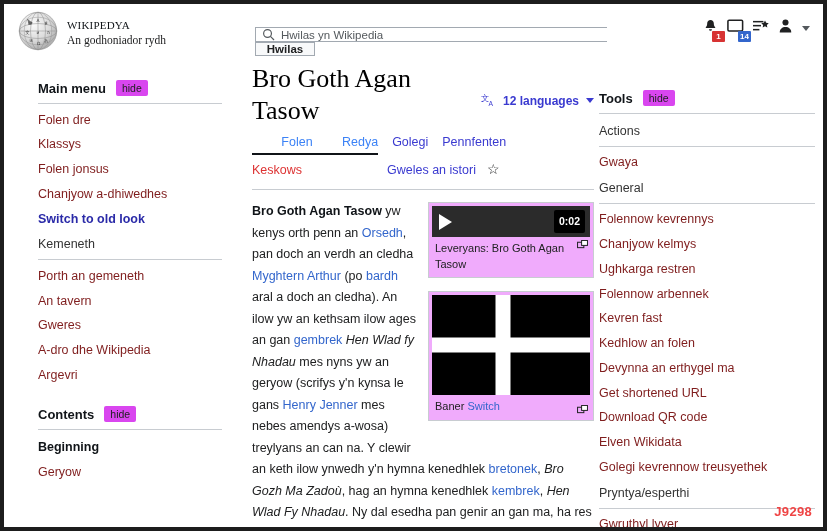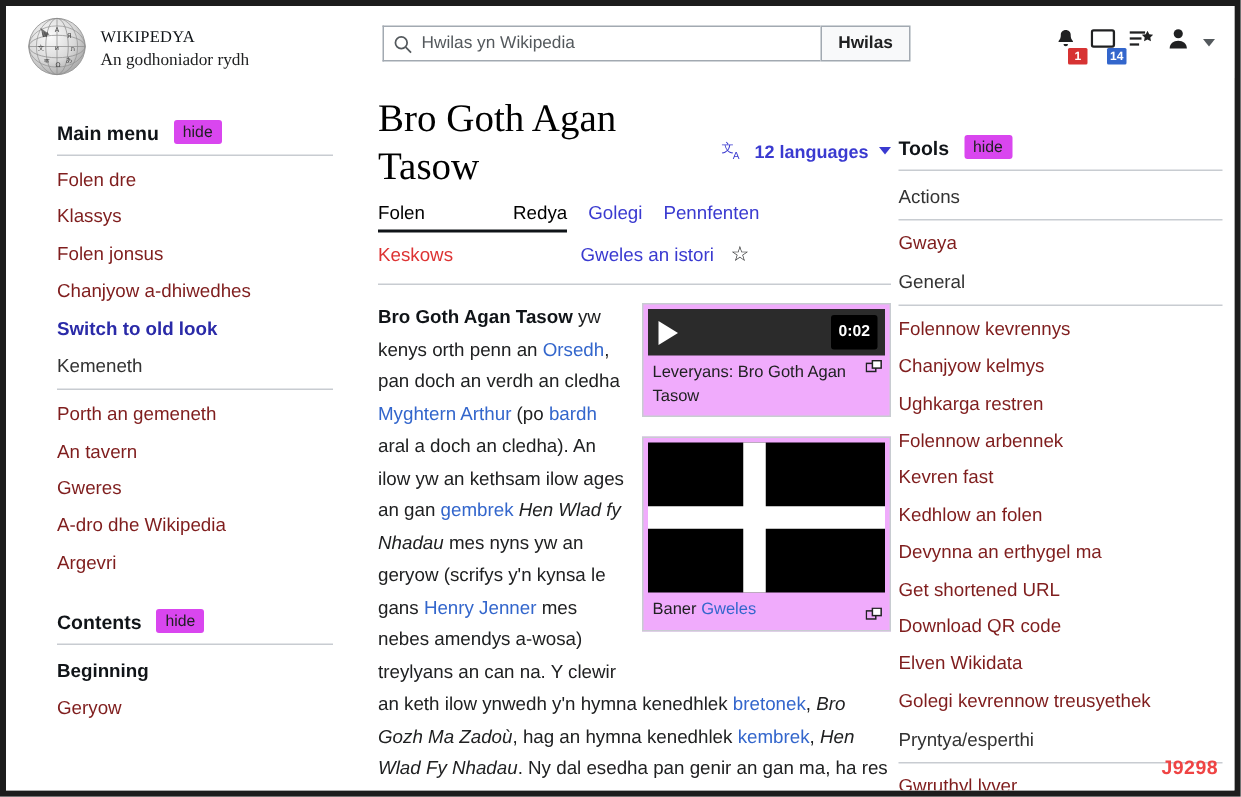--- a/index.html
+++ b/index.html
@@ -63,24 +63,25 @@
   .brand-sub {
     font-family: "Liberation Serif", serif;
     font-size: 11.5px;
     color: #202122;
     margin-top: 1px;
   }
 
   .searchwrap {
     position: absolute;
     left: 251px;
-    top: 13px;
+    top: 23px;
     display: flex;
     height: 24px;
     width: 352px;
+    flex-direction: column;
   }
   .searchbox {
     flex: 1;
     display: flex;
     align-items: center;
     gap: 6px;
     border: 1px solid #a2a9b1;
     border-right: none;
     padding: 0 6px;
     background: #fff;
@@ -257,22 +258,23 @@
     align-items: baseline;
     height: 23px;
   }
   .tab {
     font-size: 12.5px;
     color: #3a3ad0;
     cursor: pointer;
     padding-bottom: 4px;
   }
   .tab.active {
-    color: #000000;
+    color: #3b82f6;
     border-bottom: 2px solid #101418;
+    text-align: center;
   }
   .tab.redlink { color: #d33; }
   .t-folen { width: 90px; }
   .t-redya { margin-left: 0px; }
   .t-golegi { margin-left: 14px; }
   .t-pennf { margin-left: 14px; }
   .t-gweles { margin-left: 0px; }
   .star {
     margin-left: 11px;
     font-size: 14px;
@@ -550,21 +552,21 @@
             <rect x="0.5" y="2.5" width="7" height="6" fill="none" stroke="#202122" stroke-width="1.1"></rect>
             <rect x="5" y="0.5" width="6.5" height="5.5" fill="#fff" stroke="#202122" stroke-width="1.1"></rect>
           </svg>
         </div>
 
         <div class="thumb">
           <span class="flag">
             <span class="vbar"></span>
             <span class="hbar"></span>
           </span>
-          <div class="thumb-cap"><span>Baner </span><a>Gweles</a></div>
+          <div class="thumb-cap"><span>Baner </span><a>Switch</a></div>
           <svg class="expand" style="bottom:6px;" viewBox="0 0 12 10">
             <rect x="0.5" y="2.5" width="7" height="6" fill="none" stroke="#202122" stroke-width="1.1"></rect>
             <rect x="5" y="0.5" width="6.5" height="5.5" fill="#fff" stroke="#202122" stroke-width="1.1"></rect>
           </svg>
         </div>
       </div>
 
       <p style="margin:0;"><b>Bro Goth Agan Tasow</b><span> yw kenys orth penn an </span><a>Orsedh</a><span>, pan doch an verdh an cledha </span><a>Myghtern Arthur</a><span> (po </span><a>bardh</a><span> aral a doch an cledha). An ilow yw an kethsam ilow ages an gan </span><a>gembrek</a><span> </span><i>Hen Wlad fy Nhadau</i><span> mes nyns yw an geryow (scrifys y'n kynsa le gans </span><a>Henry Jenner</a><span> mes nebes amendys a-wosa) treylyans an can na. Y clewir an keth ilow ynwedh y'n hymna kenedhlek </span><a>bretonek</a><span>, </span><i>Bro Gozh Ma Zadoù</i><span>, hag an hymna kenedhlek </span><a>kembrek</a><span>, </span><i>Hen Wlad Fy Nhadau</i><span>. Ny dal esedha pan genir an gan ma, ha res yw garma 'Kernow bys Vykken' wosa gorfenna.</span></p>
     </div>
   </div>

